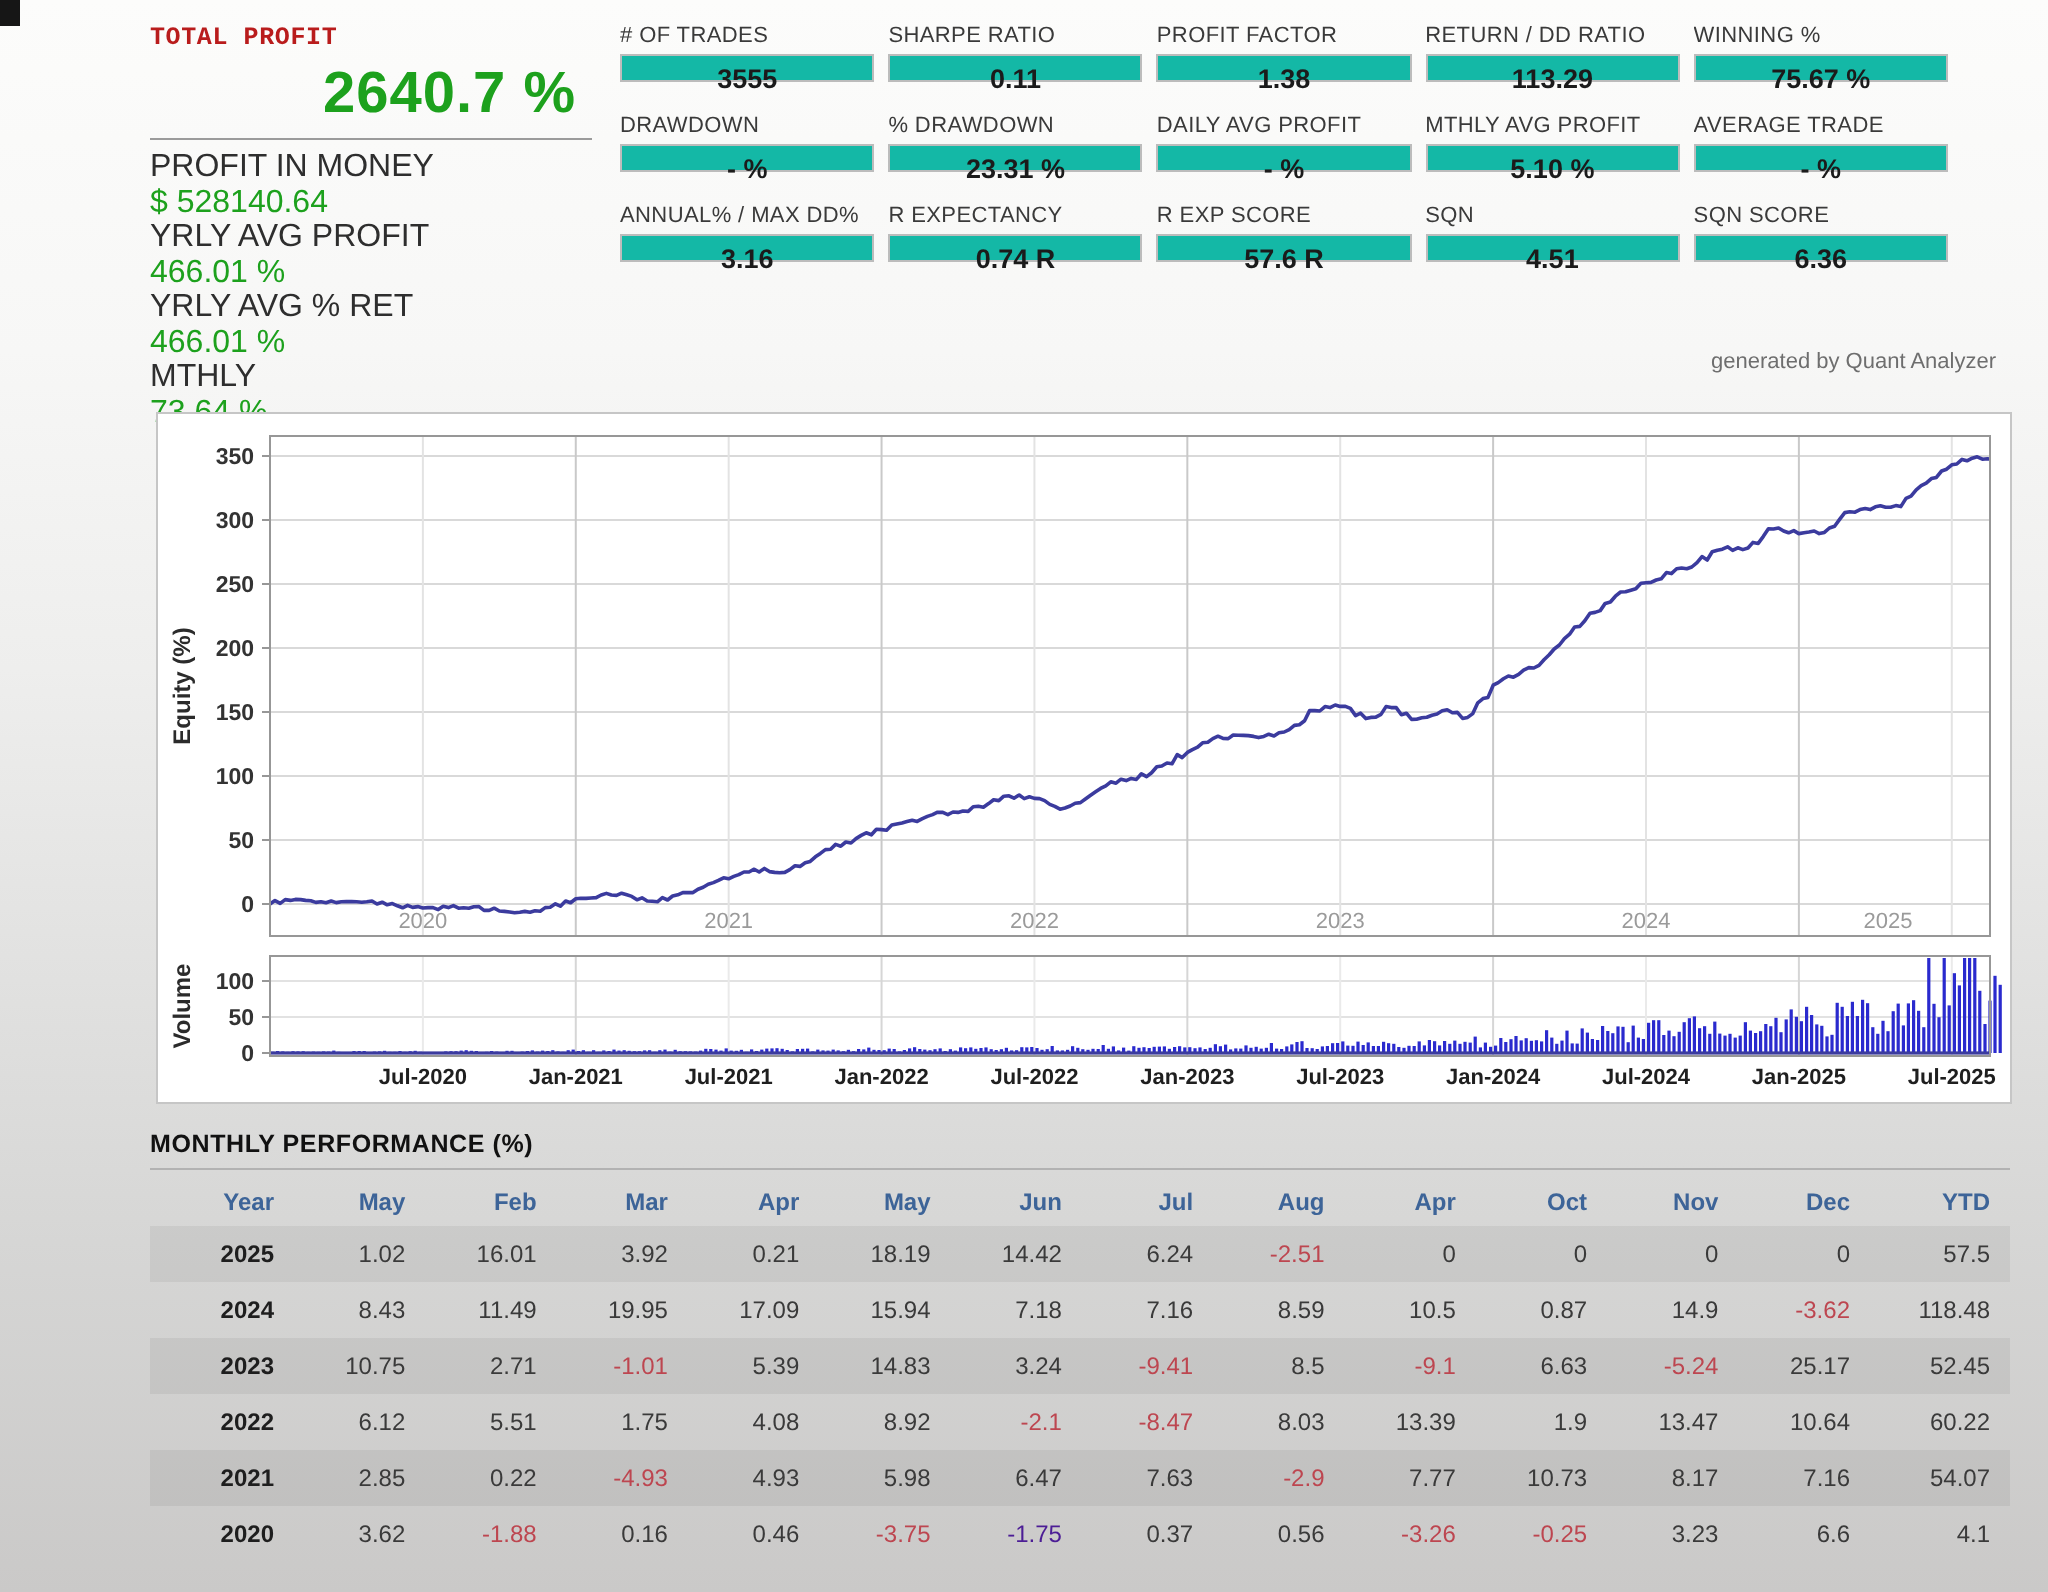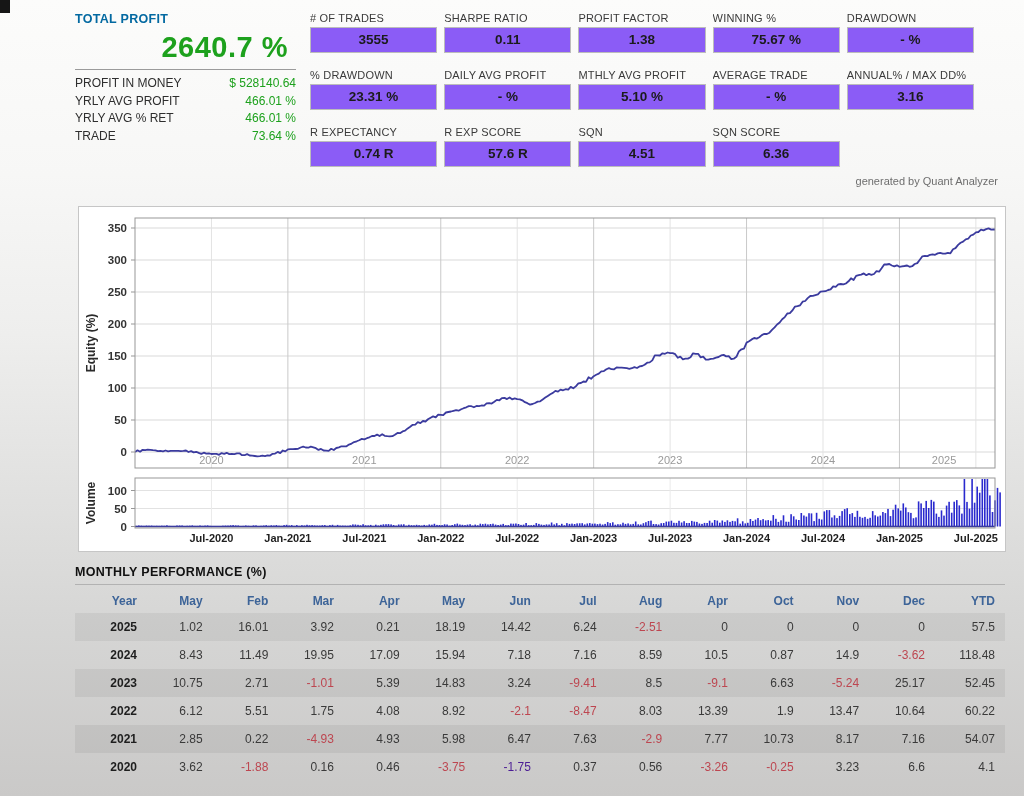--- a/index.html
+++ b/index.html
@@ -6,32 +6,32 @@
   html,body { width:1024px; height:796px; overflow:hidden; }
   body {
     font-family:"Liberation Sans","DejaVu Sans",sans-serif;
     background:linear-gradient(to bottom,#fcfcfb 0%,#f7f7f6 22%,#eeeeed 42%,#e2e2e1 60%,#d6d6d5 78%,#cac9c8 100%);
     position:relative; color:#222;
   }
   .corner-notch{position:absolute;left:0;top:0;width:10px;height:13px;background:#161616;}
 
   
   .summary{position:absolute;left:75px;top:12px;width:221px;}
-  .sum-title{font-size:12.5px;font-weight:bold;color:#0369a1;letter-spacing:.3px;}
+  .sum-title{font-size:12.5px;font-weight:bold;color:#b91c1c;letter-spacing:.3px;font-family:Liberation Mono, monospace;}
   .sum-big{font-size:29px;font-weight:bold;text-align:right;padding-right:8px;margin-top:5px;letter-spacing:.5px;}
   .sum-rule{border:none;border-top:1px solid #9b9b9b;margin:5px 0 5px 0;}
-  .sum-row{display:flex;justify-content:space-between;font-size:12px;line-height:17.5px;}
+  .sum-row{display:flex;justify-content:space-between;font-size:16px;line-height:17.5px;flex-direction:column;}
   .sum-row .lbl{color:#2e2e2e;}
   .sum-row .val{font-weight:normal;}
 
   
   .stats{position:absolute;left:310px;top:12px;width:664px;display:grid;
          grid-template-columns:repeat(5,1fr);column-gap:7px;row-gap:16px;}
   .stat .s-lbl{font-size:11px;color:#3a3a3a;margin-bottom:3px;white-space:nowrap;overflow:hidden;letter-spacing:.2px;}
-  .stat .s-box{border:1px solid #bcbcbc;background:#8b5cf6;height:26px;line-height:24px;text-align:center;
+  .stat .s-box{border:1px solid #bcbcbc;background:#14b8a6;height:14px;line-height:24px;text-align:center;
                font-weight:bold;font-size:13.5px;color:#1b1b1b;}
   .credit{position:absolute;top:175px;right:26px;font-size:11px;color:#6e6e6e;}
 
   
   .chart-panel{position:absolute;left:78px;top:206px;width:928px;height:346px;background:#fff;
                border:1px solid #c6c6c6;}
   .chart-panel svg{display:block;}
 
   
   .monthly{position:absolute;left:75px;top:565px;width:930px;}
@@ -60,38 +60,42 @@
       </div>
       <div class="sum-row">
         <span class="lbl">YRLY AVG PROFIT</span>
         <span class="val" style="color: rgb(29, 161, 29);">466.01 %</span>
       </div>
       <div class="sum-row">
         <span class="lbl">YRLY AVG % RET</span>
         <span class="val" style="color: rgb(29, 161, 29);">466.01 %</span>
       </div>
       <div class="sum-row">
-        <span class="lbl">TRADE</span>
+        <span class="lbl">MTHLY</span>
         <span class="val" style="color: rgb(29, 161, 29);">73.64 %</span>
       </div>
     </div>
 </section>
 
 <section class="stats" id="stats-grid">
     <div class="stat">
       <div class="s-lbl"># OF TRADES</div>
       <div class="s-box">3555</div>
     </div>
     <div class="stat">
       <div class="s-lbl">SHARPE RATIO</div>
       <div class="s-box">0.11</div>
     </div>
     <div class="stat">
       <div class="s-lbl">PROFIT FACTOR</div>
       <div class="s-box">1.38</div>
+    </div>
+    <div class="stat">
+      <div class="s-lbl">RETURN / DD RATIO</div>
+      <div class="s-box">113.29</div>
     </div>
     <div class="stat">
       <div class="s-lbl">WINNING %</div>
       <div class="s-box">75.67 %</div>
     </div>
     <div class="stat">
       <div class="s-lbl">DRAWDOWN</div>
       <div class="s-box">- %</div>
     </div>
     <div class="stat">

